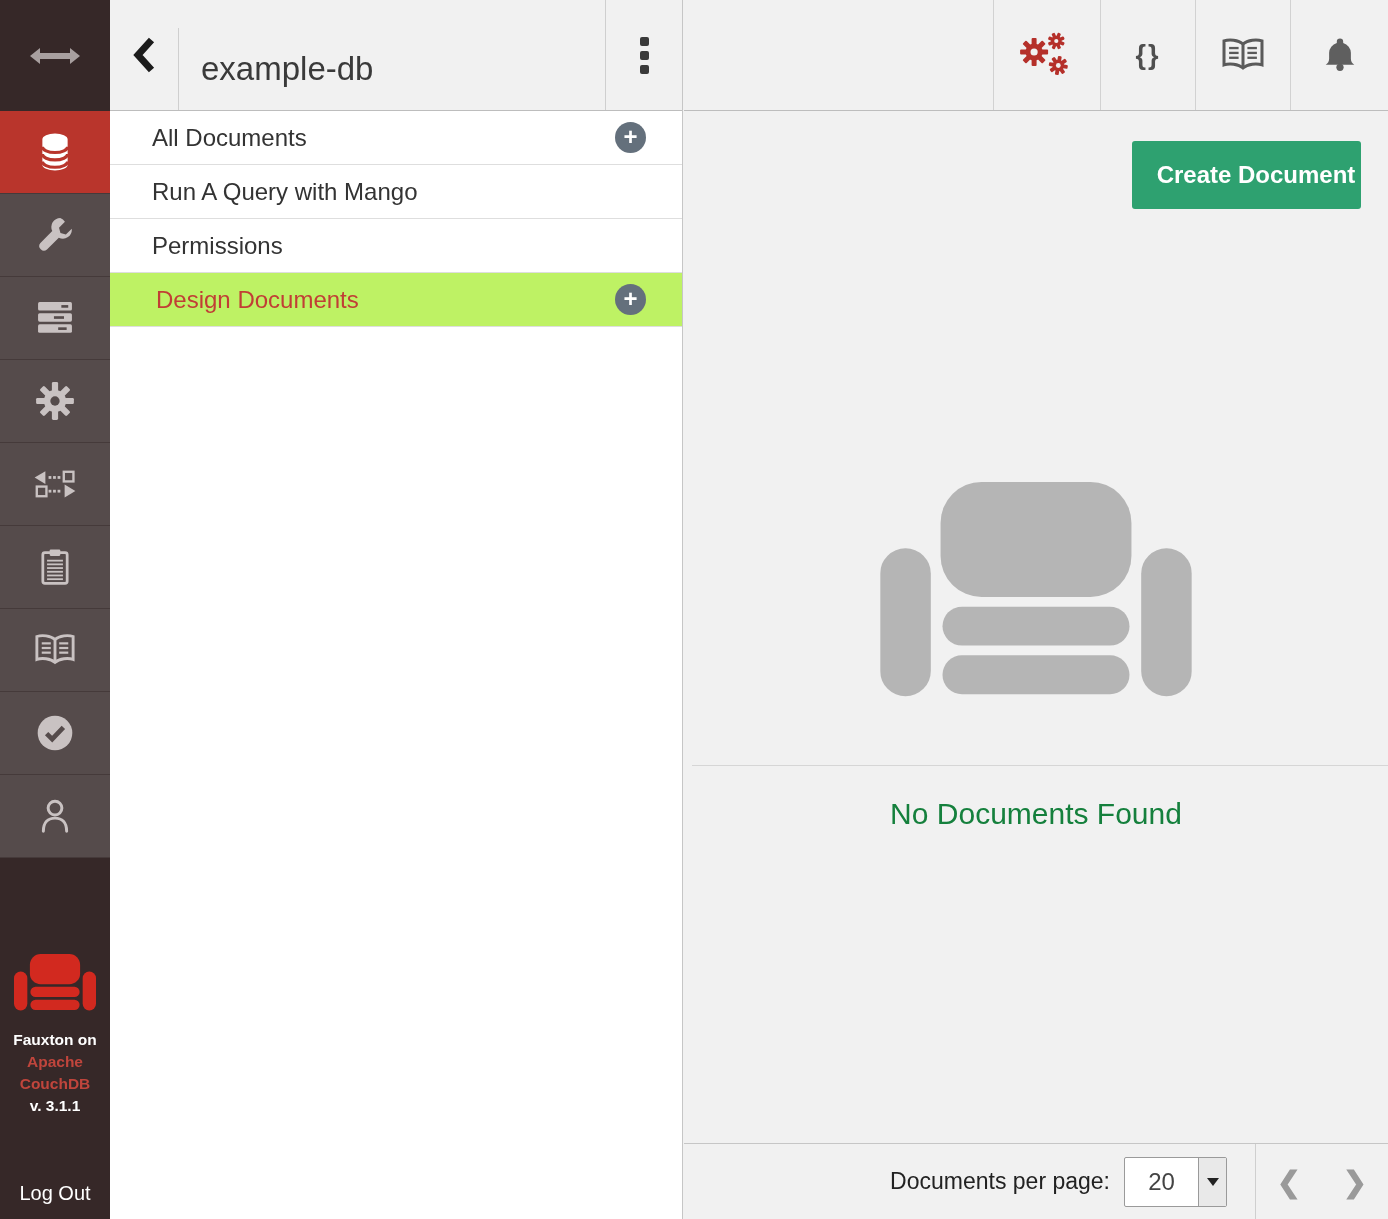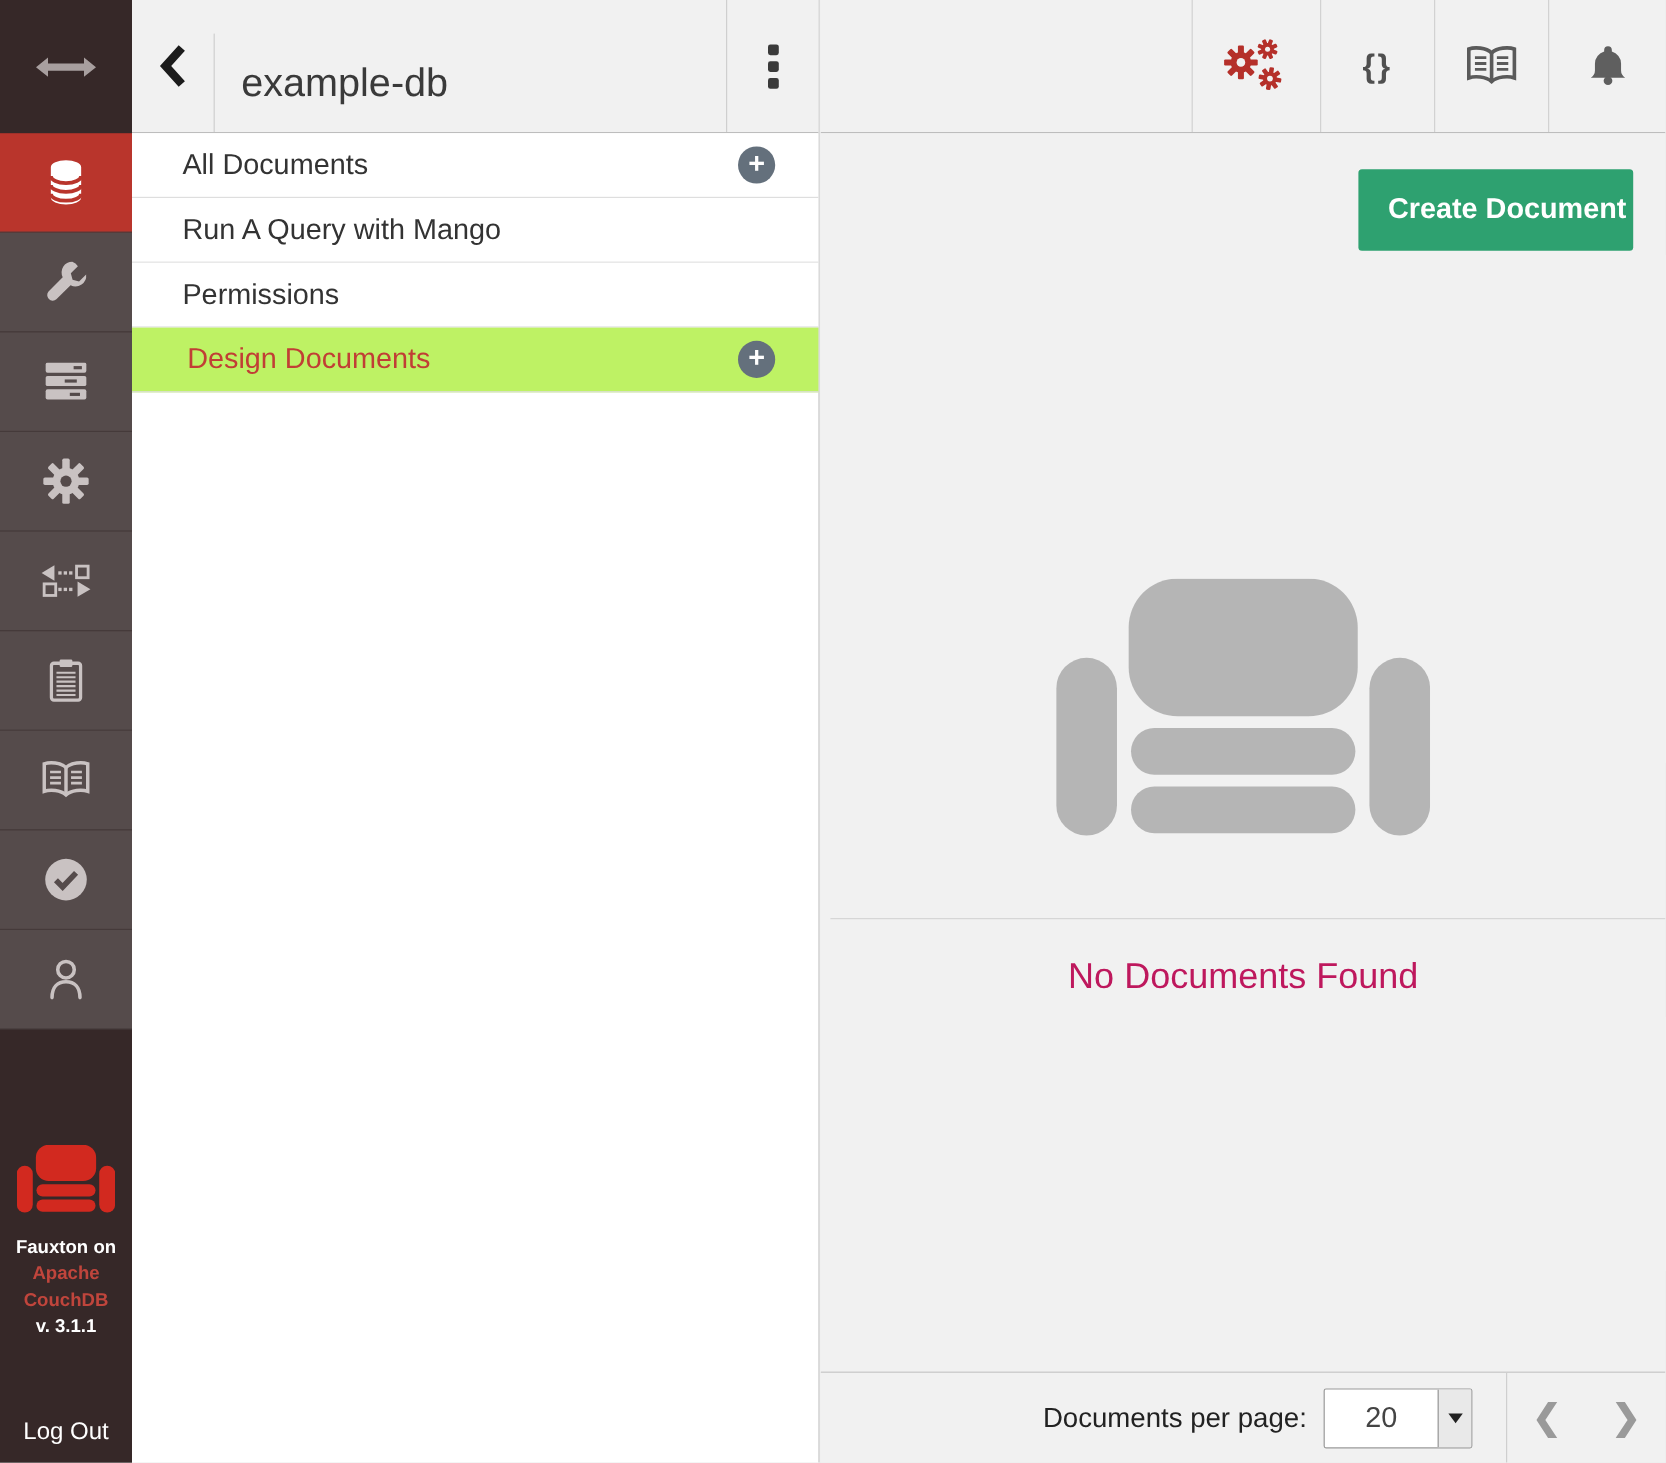--- a/index.html
+++ b/index.html
@@ -56,27 +56,27 @@
   .main-content { position:absolute; top:111px; bottom:76px; left:0; right:0; background:#f1f1f1; }
   .create-btn { position:absolute; top:30px; right:27px; width:229px; height:68px;
                 background:#2ea170; color:#ffffff; font-size:24px; font-weight:700;
                 border:none; border-radius:3px; cursor:pointer;
                 font-family:"Liberation Sans", sans-serif;padding-left:19px; }
   .couch-wrap { position:absolute; top:371px; left:50%; transform:translateX(-50%);
                 color:#b5b5b5; }
   .content-divider { position:absolute; top:654px; left:8px; right:0;
                      border-top:1px solid #d6d6d6; }
   .empty-msg { position:absolute; top:686px; left:0; right:0; text-align:center;
-               font-size:30px; color:#be185d; }
+               font-size:30px; color:#15803d; }
 
   .main-footer { position:absolute; bottom:0; left:0; right:0; height:76px;
                  background:#f1f1f1; border-top:1px solid #c6c6c6;
                  display:flex; align-items:center; justify-content:flex-end; }
   .per-page-label { font-size:23px; color:#222; }
-  .select-box { width:124px; height:50px; margin:0 28px 0 14px; background:#ffffff;
+  .select-box { width:103px; height:50px; margin:0 28px 0 14px; background:#ffffff;
                 border:1px solid #9a9a9a; border-radius:2px; display:flex; cursor:pointer; }
   .select-value { flex:1; display:flex; align-items:center; justify-content:center;
                   font-size:24px; color:#444; }
   .select-arrow { width:28px; border-left:1px solid #9a9a9a; background:#e9e9e9;
                   display:flex; align-items:center; justify-content:center; }
   .select-arrow i { width:0; height:0; border-left:6px solid transparent;
                     border-right:6px solid transparent; border-top:8px solid #222; }
   .footer-divider { width:1px; align-self:stretch; background:#cfcfcf; }
   .page-btn { width:66px; text-align:center; font-size:29px; color:#9a9a9a;
               font-weight:700; cursor:pointer; }

